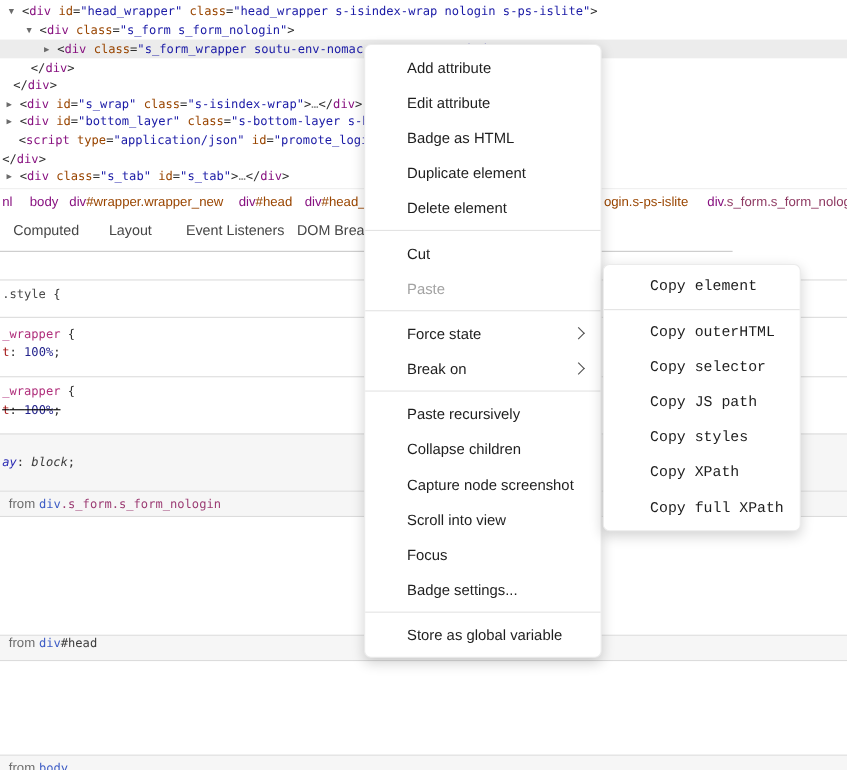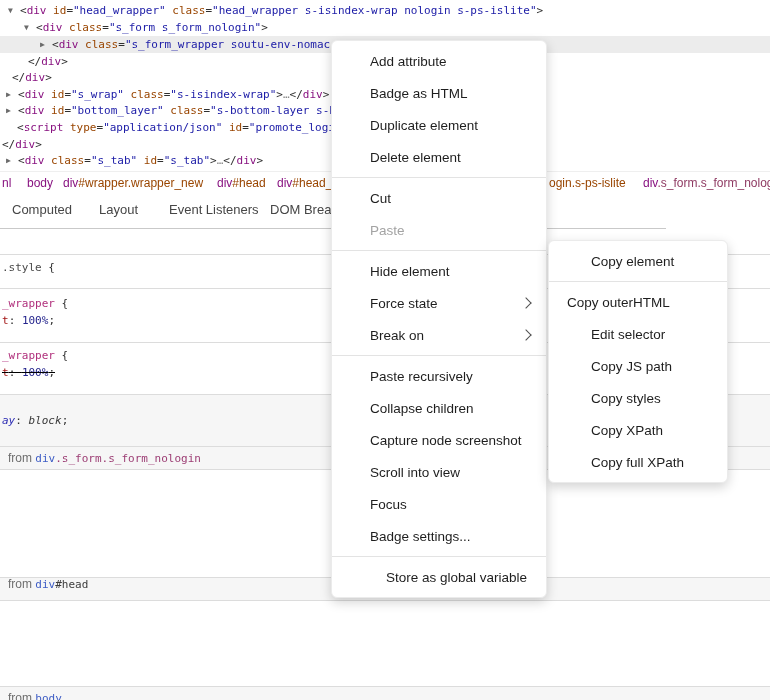--- a/index.html
+++ b/index.html
@@ -112,39 +112,39 @@
     <div class="stext mono" style="left: 2px; top: 184px;"><span class="seg-propi">ay</span><span class="seg-p">: </span><span class="seg-vali">block</span><span class="seg-p">;</span></div>
     <div class="stext mono" style="left: 8px; top: 222px;"><span class="seg-from">from </span><span class="seg-itag">div</span><span class="seg-irest">.s_form.s_form_nologin</span></div>
     <div class="stext mono" style="left: 8px; top: 348px;"><span class="seg-from">from </span><span class="seg-itag">div</span><span class="seg-idark">#head</span></div>
     <div class="stext mono" style="left: 8px; top: 462px;"><span class="seg-from">from </span><span class="seg-itag">body</span></div>
   </div>
 <div id="context-menu" class="menu" style="left: 331px; top: 40px; width: 216px;">
     <div class="mi" style="padding-left: 38px;">
       <span>Add attribute</span>
     </div>
     <div class="mi" style="padding-left: 38px;">
+      <span>Edit attribute</span>
+    </div>
+    <div class="mi" style="padding-left: 38px;">
       <span>Badge as HTML</span>
     </div>
     <div class="mi" style="padding-left: 38px;">
       <span>Duplicate element</span>
     </div>
     <div class="mi" style="padding-left: 38px;">
       <span>Delete element</span>
     </div>
     <div class="msep"></div>
     <div class="mi" style="padding-left: 38px;">
       <span>Cut</span>
     </div>
     <div class="mi dis" style="padding-left: 38px;">
       <span>Paste</span>
     </div>
     <div class="msep"></div>
-    <div class="mi" style="padding-left: 38px;">
-      <span>Hide element</span>
-    </div>
     <div class="mi" style="padding-left: 38px;">
       <span>Force state</span>
       <span class="chev"></span>
     </div>
     <div class="mi" style="padding-left: 38px;">
       <span>Break on</span>
       <span class="chev"></span>
     </div>
     <div class="msep"></div>
     <div class="mi" style="padding-left: 38px;">
@@ -159,34 +159,34 @@
     <div class="mi" style="padding-left: 38px;">
       <span>Scroll into view</span>
     </div>
     <div class="mi" style="padding-left: 38px;">
       <span>Focus</span>
     </div>
     <div class="mi" style="padding-left: 38px;">
       <span>Badge settings...</span>
     </div>
     <div class="msep"></div>
-    <div class="mi" style="padding-left: 38px; margin-left: 16px;">
+    <div class="mi" style="padding-left: 38px;">
       <span>Store as global variable</span>
     </div>
   </div>
-<div id="context-submenu" class="menu" style="left: 548px; top: 240px; width: 180px;">
+<div id="context-submenu" class="menu" style="left: 548px; top: 240px; width: 180px; font-family: Liberation Mono, monospace;">
     <div class="mi" style="padding-left: 42px;">
       <span>Copy element</span>
     </div>
     <div class="msep"></div>
-    <div class="mi" style="padding-left: 18px;">
+    <div class="mi" style="padding-left: 42px;">
       <span>Copy outerHTML</span>
     </div>
     <div class="mi" style="padding-left: 42px;">
-      <span>Edit selector</span>
+      <span>Copy selector</span>
     </div>
     <div class="mi" style="padding-left: 42px;">
       <span>Copy JS path</span>
     </div>
     <div class="mi" style="padding-left: 42px;">
       <span>Copy styles</span>
     </div>
     <div class="mi" style="padding-left: 42px;">
       <span>Copy XPath</span>
     </div>

